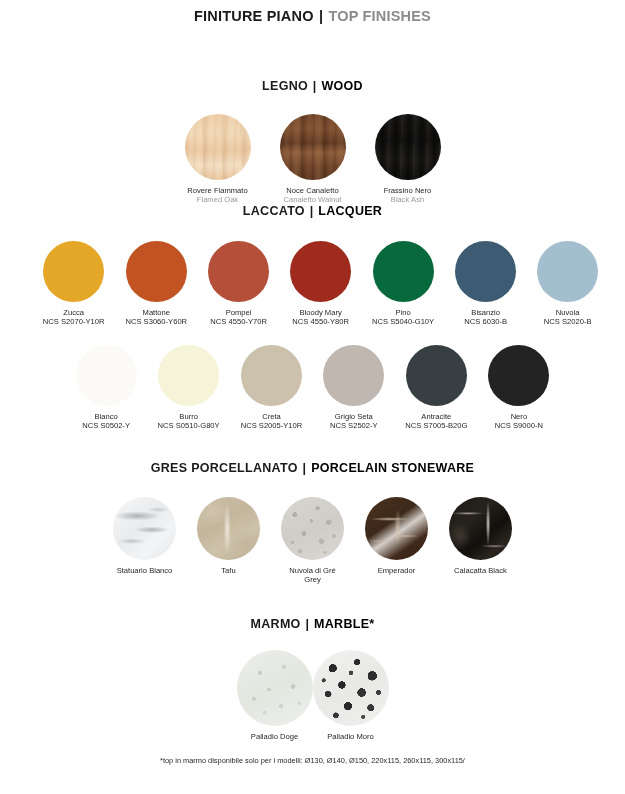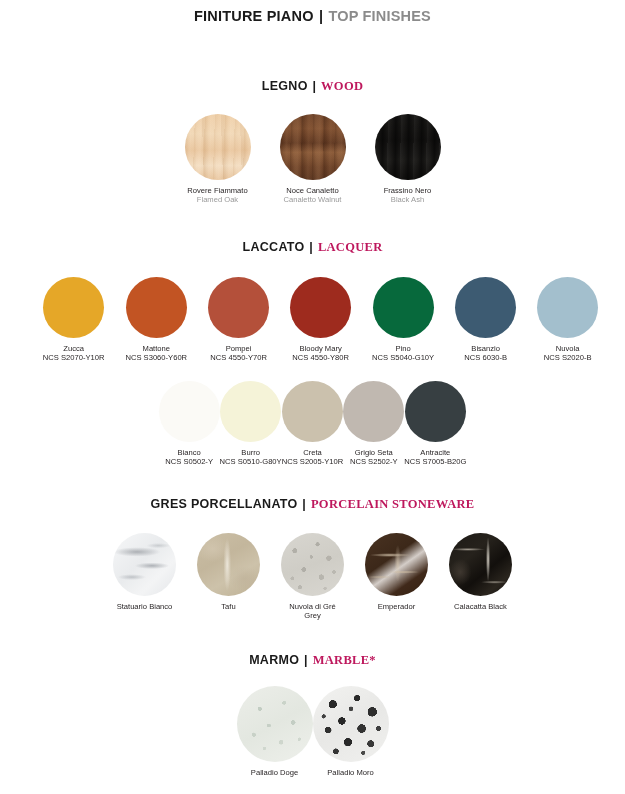--- a/index.html
+++ b/index.html
@@ -39,21 +39,21 @@
   .section-title {
     text-align: center;
     font-size: 12.5px;
     font-weight: bold;
     letter-spacing: 0.3px;
     line-height: 1;
     white-space: nowrap;
   }
   .section-title .it { color: #1a1a1a; }
   .section-title .sep { color: #1a1a1a; padding: 0 1px; }
-  .section-title .en { color: #be185d; font-family: Liberation Serif, serif; }
+  .section-title .en { color: #000000; }
 
   
   .swatch-row {
     display: flex;
     justify-content: center;
     align-items: flex-start;
   }
   .swatch-cell {
     display: flex;
     flex-direction: column;
@@ -85,21 +85,21 @@
   .lbl-code {
     font-size: 7.6px;
     color: #231f20;
     white-space: nowrap;
     display: block;
   }
 
   
   #legno-title { margin-top: 56px; }
   #legno-row { margin-top: 22px; }
-  #laccato-title { margin-top: 36px; }
+  #laccato-title { }
   #laccato-row-1 { margin-top: 24px; padding-left: 16px; }
   #laccato-row-2 { margin-top: 18px; }
   #gres-title { margin-top: 31px; }
   #gres-row { margin-top: 22px; }
   #marmo-title { margin-top: 33px; }
   #marmo-row { margin-top: 20px; }
   #footnote { margin-top: 14px; }
 
   .footnote {
     text-align: center;
@@ -304,21 +304,21 @@
     </div>
     <div class="swatch-cell">
       <div class="swatch" style="width:61px;height:61px;background:#a3bfcd"></div>
       <div class="labels">
         <span class="lbl-it">Nuvola</span>
         <span class="lbl-code">NCS S2020-B</span>
       </div>
     </div>
   </div>
 
-  <div class="swatch-row" id="laccato-row-2" style="">
+  <div class="swatch-row" id="laccato-row-2" style="gap:21px">
     <div class="swatch-cell">
       <div class="swatch" style="width:61px;height:61px;background:#fbfaf6"></div>
       <div class="labels">
         <span class="lbl-it">Bianco</span>
         <span class="lbl-code">NCS S0502-Y</span>
       </div>
     </div>
     <div class="swatch-cell">
       <div class="swatch" style="width:61px;height:61px;background:#f5f3d8"></div>
       <div class="labels">
@@ -338,20 +338,27 @@
       <div class="labels">
         <span class="lbl-it">Grigio Seta</span>
         <span class="lbl-code">NCS S2502-Y</span>
       </div>
     </div>
     <div class="swatch-cell">
       <div class="swatch" style="width:61px;height:61px;background:#373f42"></div>
       <div class="labels">
         <span class="lbl-it">Antracite</span>
         <span class="lbl-code">NCS S7005-B20G</span>
+      </div>
+    </div>
+    <div class="swatch-cell">
+      <div class="swatch" style="width:61px;height:61px;background:#232323"></div>
+      <div class="labels">
+        <span class="lbl-it">Nero</span>
+        <span class="lbl-code">NCS S9000-N</span>
       </div>
     </div>
   </div>
 
   <div class="section-title" id="gres-title">
     <span class="it">GRES PORCELLANATO</span>
     <span class="sep">|</span>
     <span class="en">PORCELAIN STONEWARE</span>
   </div>
   <div class="swatch-row" id="gres-row" style="gap:21px">

